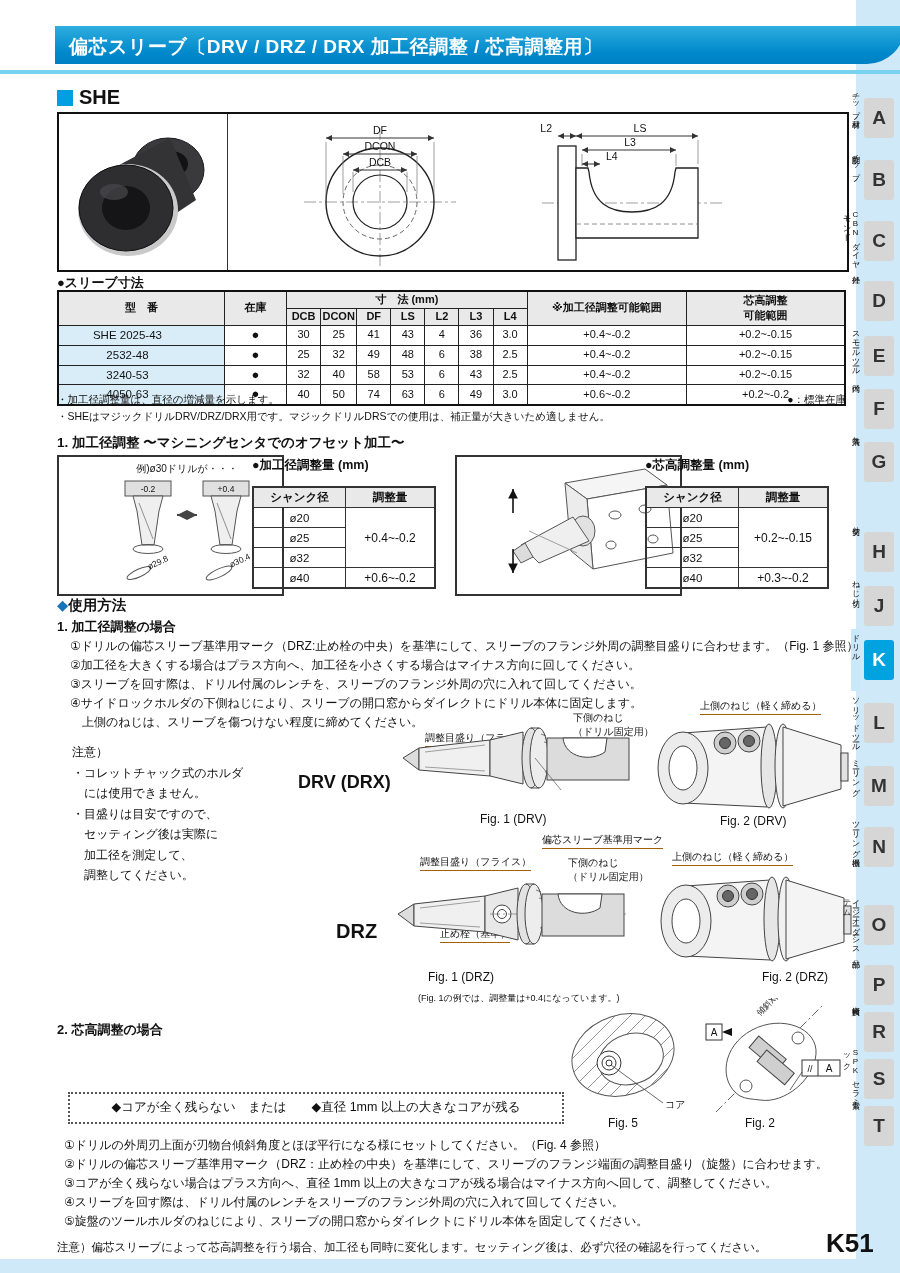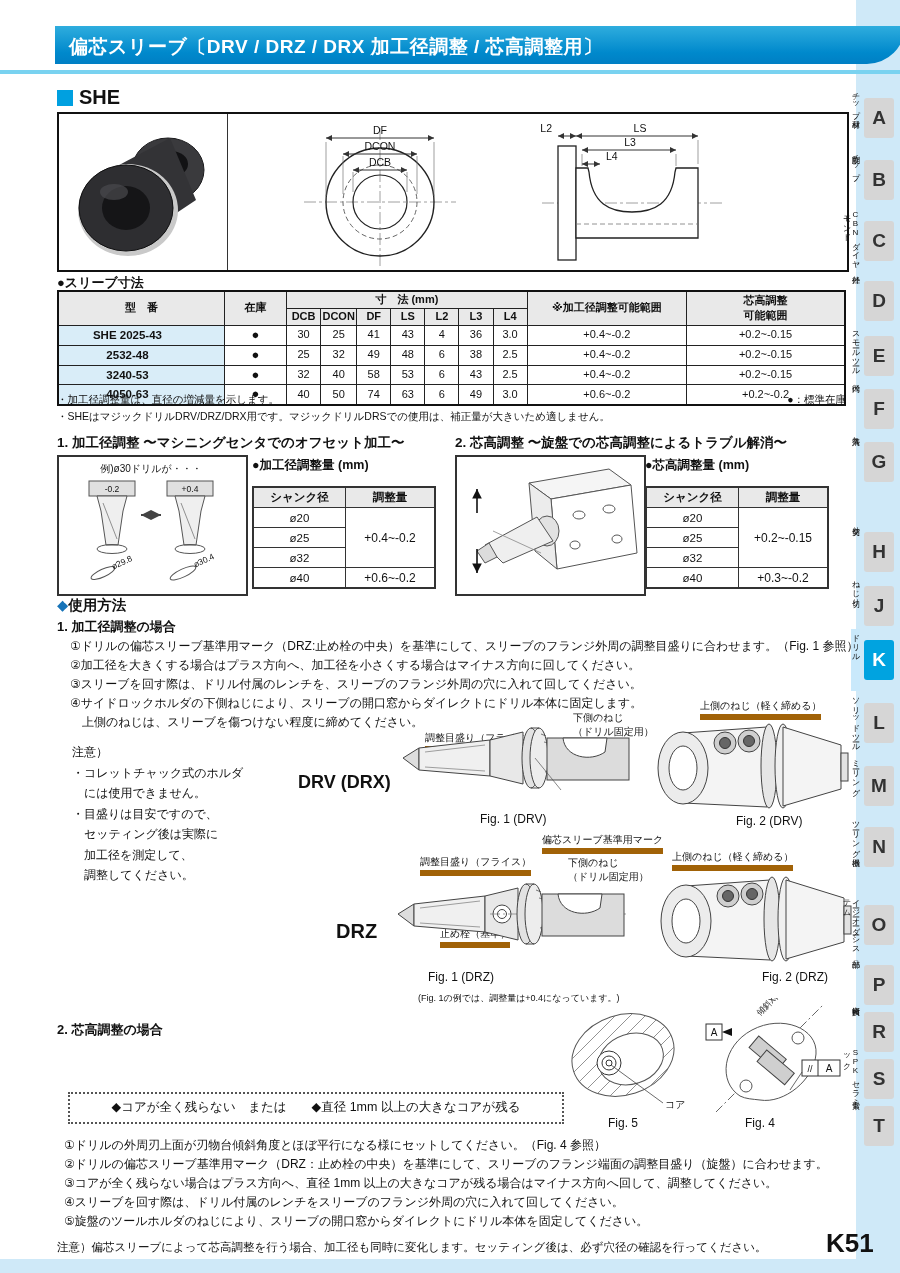--- a/index.html
+++ b/index.html
@@ -9,45 +9,45 @@
   
   .banner{background:linear-gradient(180deg,#2fadde 0%,#0089cc 70%,#007fc4 100%);
           border-radius:0 0 52px 0;}
   .banner-title{color:#fff;font-weight:bold;font-size:19px;padding:8px 0 0 14px;letter-spacing:.5px;white-space:nowrap;}
   .cyanline{background:#79d2f0;border-radius:0 4px 4px 0;}
   .blue-sq{display:inline-block;width:16px;height:16px;background:#00a0e0;margin-right:6px;vertical-align:-2px;}
   .sec-h{font-weight:bold;font-size:20px;}
   
   .frame{border:2px solid #111;background:#fff;display:flex;}
   .cellL{border-right:1.5px solid #333;display:flex;align-items:center;justify-content:center;}
-  .diagbox{border:2px solid #333;background:#fff;}
+  .diagbox{border:2px solid #333;background:#fff;padding-left:36px;}
   
   table{border-collapse:collapse;}
   .main-t{width:789px;table-layout:fixed;font-size:11px;}
   .main-t th,.main-t td{border:1px solid #222;text-align:center;padding:0;line-height:1.45;}
   .main-t{border:2px solid #111;}
   .main-t th{background:#e9e9e9;font-weight:bold;font-size:11px;}
   .main-t td{height:17px;}
-  .model-cell{background:#d9edf8;font-weight:bold;font-size:11.5px;text-align:center;padding-right:28px!important;}
+  .model-cell{background:#d9edf8;font-weight:normal;font-size:11.5px;text-align:center;padding-right:28px!important;}
   .dot{font-size:13px;}
   
   .adj-t{width:184px;table-layout:fixed;border:2px solid #333;font-size:11.5px;margin-top:12px;}
   .adj-t th,.adj-t td{border:1px solid #333;text-align:center;height:19px;padding:0;}
   .adj-t th{background:#e9e9e9;font-weight:bold;}
   .t-title{font-weight:bold;font-size:12.5px;margin-bottom:3px;}
   
   .note{font-size:10.5px;}
   .sec-title{font-weight:bold;font-size:13.5px;white-space:nowrap;}
   .usage-h{font-weight:bold;font-size:14.5px;}
   .usage-h .dmd{color:#1673b8;}
   .case-h{font-weight:bold;font-size:13px;}
   .step{font-size:12px;line-height:19px;white-space:nowrap;}
   .caut{font-size:12px;line-height:20.5px;white-space:nowrap;}
   .callout{font-size:10px;white-space:nowrap;}
-  .callout.u{border-bottom:6px solid #a16207;padding-bottom:1px;}
+  .callout.u{border-bottom:1px solid #a16207;padding-bottom:1px;}
   .figcap{font-size:12px;white-space:nowrap;}
   .small-note{font-size:9px;white-space:nowrap;}
   .model-big{font-weight:bold;font-size:18px;white-space:nowrap;}
   .dotted-box{border:2px dotted #555;text-align:center;font-size:12.5px;line-height:26px;white-space:nowrap;}
   .pnum{font-weight:bold;font-size:26px;}
   
   .rail{background:#cfe9f8;}
   .tab{position:absolute;right:6px;height:62px;display:flex;align-items:center;}
   .tab-label{writing-mode:vertical-rl;text-orientation:upright;font-size:8px;line-height:9px;
              height:62px;display:flex;align-items:center;color:#111;margin-right:4px;}
@@ -218,21 +218,20 @@
       <td>+0.6~-0.2</td>
           <td>+0.2~-0.2</td>
     </tr>
   </tbody>
     </table>
   <div class="abs note" style="left:57px;top:393px;">・加工径調整量は、直径の増減量を示します。</div>
   <div class="abs note" style="left:57px;top:393px;width:789px;text-align:right;">●：標準在庫</div>
   <div class="abs note" style="left:57px;top:410px;">・SHEはマジックドリルDRV/DRZ/DRX用です。マジックドリルDRSでの使用は、補正量が大きいため適しません。</div>
 
   <div class="abs sec-title" style="left:57px;top:434px;">1. 加工径調整 〜マシニングセンタでのオフセット加工〜</div>
-  <div class="abs sec-title" style="left:455px;top:434px;">2. 芯高調整 〜旋盤での芯高調整によるトラブル解消〜</div>
 
   <div class="abs diagbox" style="left:57px;top:455px;width:187px;height:137px;">
     <svg width="183" height="133" viewBox="0 0 183 133">
       <defs>
         <marker id="arE" markerWidth="7" markerHeight="7" refX="5" refY="2.5" orient="auto-start-reverse">
           <path d="M0,0 L5,2.5 L0,5 Z" fill="#444"></path>
         </marker>
       </defs>
       <text x="92" y="15" text-anchor="middle" font-size="10" fill="#111">例)ø30ドリルが・・・</text>
 
@@ -391,21 +390,21 @@
     <ellipse cx="38" cy="63" rx="14" ry="22" fill="#fff" stroke="#444"></ellipse>
     <circle cx="80" cy="38" r="11" fill="#cfcfcf" stroke="#444"></circle>
     <circle cx="80" cy="38" r="5.5" fill="#666" stroke="#333"></circle>
     <circle cx="104" cy="36" r="11" fill="#cfcfcf" stroke="#444"></circle>
     <circle cx="104" cy="36" r="5.5" fill="#666" stroke="#333"></circle>
     <ellipse cx="124" cy="61" rx="8" ry="42" fill="#e6e6e6" stroke="#444"></ellipse>
     <ellipse cx="138" cy="61" rx="8" ry="42" fill="#f0f0f0" stroke="#444"></ellipse>
     <polygon points="138,22 196,40 196,84 138,101" fill="#f4f4f4" stroke="#444"></polygon>
     <rect x="196" y="48" width="7" height="28" fill="#e2e2e2" stroke="#444"></rect>
   </svg>
-  <div class="abs figcap" style="left:736px;top:814px;">Fig. 2 (DRV)</div>
+  <div class="abs figcap" style="left:720px;top:814px;">Fig. 2 (DRV)</div>
 
   <div class="abs model-big" style="left:336px;top:920px;font-size:20px;">DRZ</div>
   <div class="abs callout u" style="left:420px;top:855px;">調整目盛り（フライス）</div>
   <div class="abs callout u" style="left:440px;top:884px;margin-top:43px;">止め栓（基準）</div>
   <div class="abs callout" style="left:568px;top:856px;">
     <div>下側のねじ</div>
       <div>（ドリル固定用）</div>
   </div>
   <div class="abs callout u" style="left:672px;top:850px;">上側のねじ（軽く締める）</div>
 
@@ -491,21 +490,21 @@
     <text x="16" y="38" text-anchor="middle" font-size="10" fill="#111">A</text>
     <polygon points="24,34 34,30 34,38" fill="#111"></polygon>
     <g>
       <rect x="104" y="62" width="38" height="16" fill="#fff" stroke="#333"></rect>
       <line x1="120" y1="62" x2="120" y2="78" stroke="#333"></line>
       <text x="112" y="74" text-anchor="middle" font-size="9" fill="#111">//</text>
       <text x="131" y="74" text-anchor="middle" font-size="10" fill="#111">A</text>
     </g>
     <line x1="104" y1="74" x2="92" y2="92" stroke="#444" stroke-width="0.8"></line>
   </svg>
-  <div class="abs figcap" style="left:745px;top:1116px;">Fig. 4</div>
+  <div class="abs figcap" style="left:745px;top:1116px;">Fig. 2</div>
 
   <div class="abs" style="left:64px;top:1136px;">
     <div class="step">①ドリルの外周刃上面が刃物台傾斜角度とほぼ平行になる様にセットしてください。（Fig. 4 参照）</div>
     <div class="step">②ドリルの偏芯スリーブ基準用マーク（DRZ：止め栓の中央）を基準にして、スリーブのフランジ端面の調整目盛り（旋盤）に合わせます。</div>
     <div class="step">③コアが全く残らない場合はプラス方向へ、直径 1mm 以上の大きなコアが残る場合はマイナス方向へ回して、調整してください。</div>
     <div class="step">④スリーブを回す際は、ドリル付属のレンチをスリーブのフランジ外周の穴に入れて回してください。</div>
     <div class="step">⑤旋盤のツールホルダのねじにより、スリーブの開口窓からダイレクトにドリル本体を固定してください。</div>
   </div>
   <div class="abs" style="left:57px;top:1240px;font-size:11.5px;white-space:nowrap;">注意）偏芯スリーブによって芯高調整を行う場合、加工径も同時に変化します。セッティング後は、必ず穴径の確認を行ってください。</div>
   <div class="abs pnum" style="left:826px;top:1228px;">K51</div>

